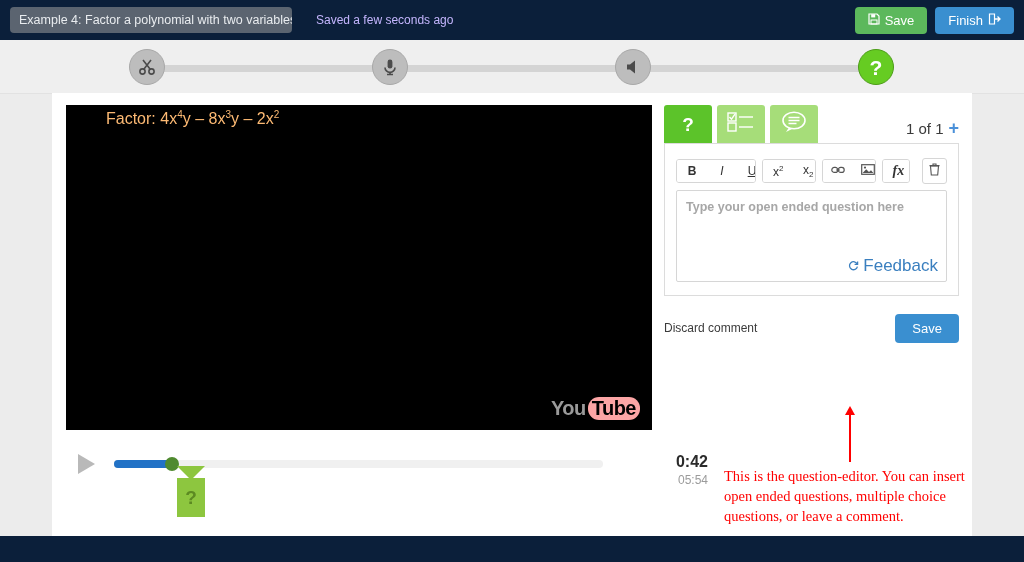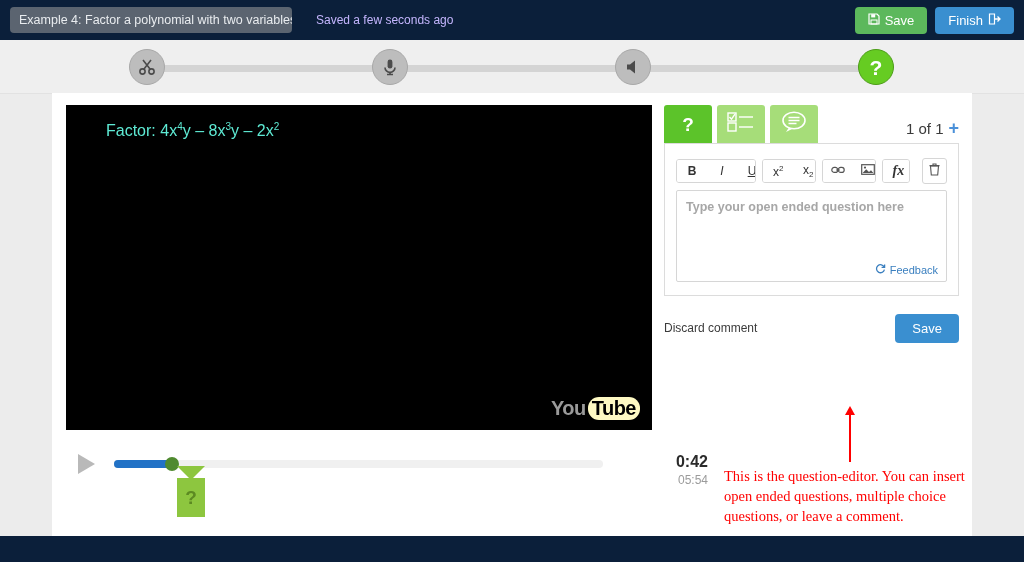--- a/index.html
+++ b/index.html
@@ -154,22 +154,22 @@
   .video {
     width: 586px;
     height: 325px;
     background: #000000;
     position: relative;
     overflow: hidden;
   }
   .math-printed {
     position: absolute;
     left: 40px;
-    top: 16px;
-    color: #5eead4;
+    top: 4px;
+    color: #fdba74;
     font-size: 16px;
     font-family: "Liberation Sans", sans-serif;
     white-space: nowrap;
   }
   .math-printed sup { font-size: 10px; }
   .hand-line {
     position: absolute;
     left: 72px;
     top: 58px;
     font-family: "DejaVu Serif", serif;
@@ -184,21 +184,21 @@
     bottom: 10px;
     display: flex;
     align-items: center;
     font-family: "Liberation Sans", sans-serif;
     font-weight: bold;
     font-size: 20px;
     color: #9a9a9a;
     letter-spacing: -.5px;
   }
   .yt-tube {
-    background: #fef9c3;
+    background: #fca5a5;
     color: #000;
     border-radius: 11px;
     padding: 0 4px;
     margin-left: 2px;
   }
 
   
   .controls {
     position: relative;
     margin-top: 18px;
@@ -381,21 +381,21 @@
   .rte-placeholder {
     color: #a7a7a7;
     font-size: 12.5px;
     font-weight: bold;
   }
   .feedback-link {
     position: absolute;
     right: 8px;
     bottom: 5px;
     color: #3a7fbf;
-    font-size: 11px;
+    font-size: 17px;
     display: flex;
     align-items: center;
     gap: 4px;
     cursor: pointer;
   }
   .action-row {
     display: flex;
     align-items: center;
     margin-top: 17px;
     height: 30px;

